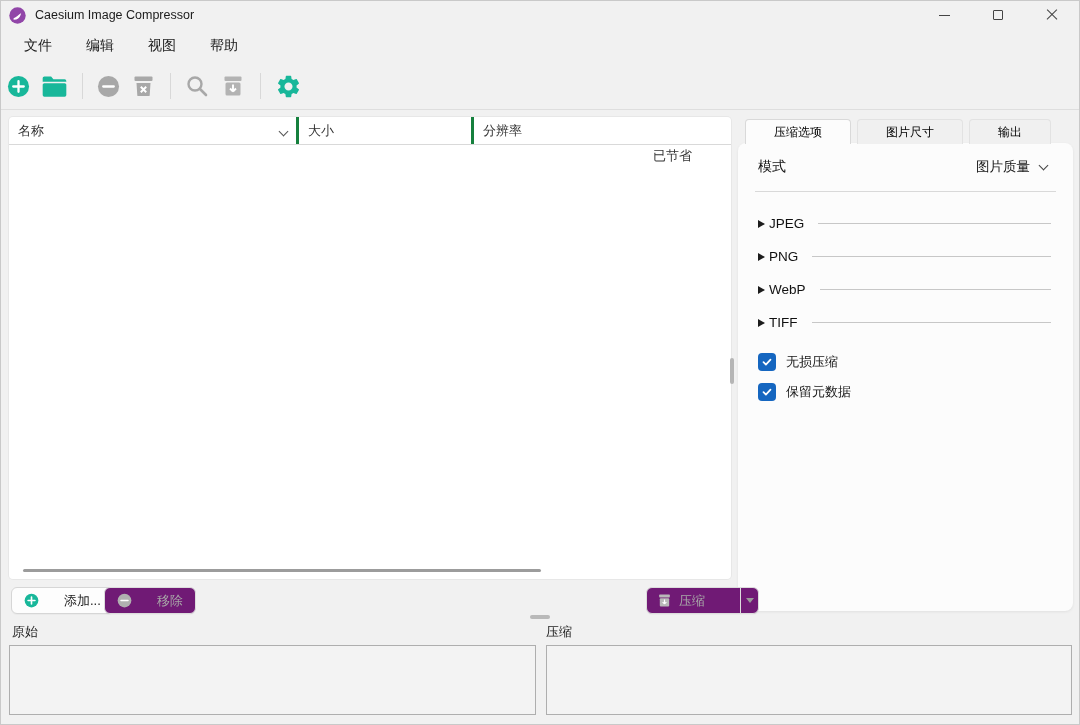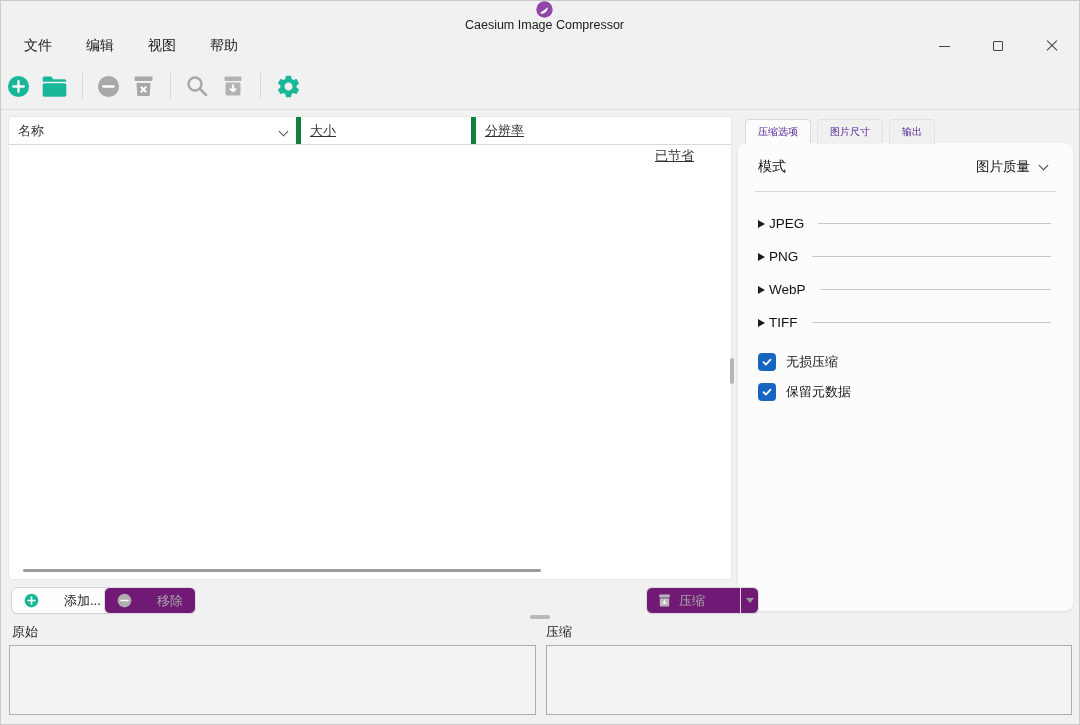--- a/index.html
+++ b/index.html
@@ -1,20 +1,20 @@
 <!DOCTYPE html>
 <html><head>
 <meta charset="utf-8">
 <style>
   html,body{margin:0;padding:0;background:#888;}
   *{box-sizing:border-box;font-family:"Liberation Sans","DejaVu Sans",sans-serif;}
   #window{position:relative;width:1080px;height:725px;background:#f1f1f1;border:1px solid #c9c9c9;overflow:hidden;cursor:default;}
 
   
-  .titlebar{position:absolute;top:0;left:0;right:0;height:28px;display:flex;align-items:center;flex-direction:column;}
+  .titlebar{position:absolute;top:0;left:0;right:0;height:28px;display:flex;align-items:center;}
   .app-icon{width:17px;height:17px;margin-left:8px;flex:0 0 auto;}
   .title-text{margin-left:9px;font-size:12.5px;color:#1b1b1b;}
   .win-controls{margin-left:auto;display:flex;height:28px;}
   .win-btn{width:54px;height:28px;display:flex;align-items:center;justify-content:center;position:relative;}
   .glyph-min{width:11px;height:1px;background:#444;}
   .glyph-max{width:10px;height:10px;border:1px solid #444;border-radius:1px;}
   .glyph-close{position:relative;width:12px;height:12px;}
   .glyph-close::before,.glyph-close::after{content:"";position:absolute;left:-1px;top:5px;width:14px;height:1.2px;background:#444;}
   .glyph-close::before{transform:rotate(45deg);}
   .glyph-close::after{transform:rotate(-45deg);}
@@ -26,32 +26,32 @@
   
   .toolbar{position:absolute;top:62px;left:0;right:0;height:46px;display:flex;align-items:center;padding-left:6px;gap:11px;}
   .tool-btn{display:flex;align-items:center;justify-content:center;}
   .tool-sep{width:1px;height:26px;background:#d8d8d8;margin:0 3px;}
   .toolbar-divider{position:absolute;top:108px;left:0;right:0;height:1px;background:#dedede;}
 
   
   .table-card{position:absolute;left:8px;top:116px;width:722px;height:462px;background:#ffffff;border-radius:4px;box-shadow:0 0 0 1px rgba(0,0,0,0.04);}
   .table-header{display:flex;height:28px;border-bottom:1px solid #d9d9d9;align-items:stretch;font-size:13px;color:#333;}
   .th{display:flex;align-items:center;padding-left:9px;position:relative;}
-  .th+.th{border-left:5px solid #15803d;text-decoration:underline;}
+  .th+.th{border-left:3px solid #15803d;}
   .th-name{width:287px;}
   .th-size{width:175px;}
   .th-res{width:170px;}
   .th-saved{flex:1;margin-top:39px;}
   .sort-chevron{position:absolute;right:9px;top:11px;width:7px;height:7px;border-right:1.3px solid #555;border-bottom:1.3px solid #555;transform:rotate(45deg);}
   .h-scrollbar{position:absolute;left:14px;bottom:7px;width:518px;height:3px;background:#9c9c9c;border-radius:2px;}
   .v-splitter{position:absolute;left:729px;top:357px;width:4px;height:26px;background:#b5b5b5;border-radius:2px;}
 
   
   .tabs{position:absolute;left:744px;top:118px;display:flex;gap:6px;z-index:2;}
-  .tab{height:25px;padding:0 12px;display:flex;align-items:center;font-size:10px;color:#4c1d95;border-radius:4px 4px 0 0;}
+  .tab{height:25px;padding:0 28px;display:flex;align-items:center;font-size:12px;color:#000000;border-radius:4px 4px 0 0;}
   .tab.active{background:#fcfcfc;border:1px solid #d9d9d9;border-bottom:none;}
   .tab.inactive{background:#f0f0f0;border:1px solid #e2e2e2;border-bottom:none;}
   .panel-card{position:absolute;left:737px;top:142px;width:335px;height:468px;background:#fcfcfc;border-radius:8px;box-shadow:0 1px 3px rgba(0,0,0,0.07);}
   .mode-row{height:48px;display:flex;align-items:center;justify-content:space-between;padding:0 20px;}
   .mode-label{font-size:14px;color:#161616;}
   .mode-select{display:flex;align-items:center;gap:10px;padding:4px 6px;border-radius:4px;}
   .mode-value{font-size:13.5px;color:#161616;}
   .dd-chevron{width:7px;height:7px;border-right:1.4px solid #444;border-bottom:1.4px solid #444;transform:rotate(45deg);margin-top:-4px;}
   .mode-sep{height:1px;background:#d9d9d9;margin:0 17px;}
   .fmt-sections{padding:15px 20px 0 20px;}

